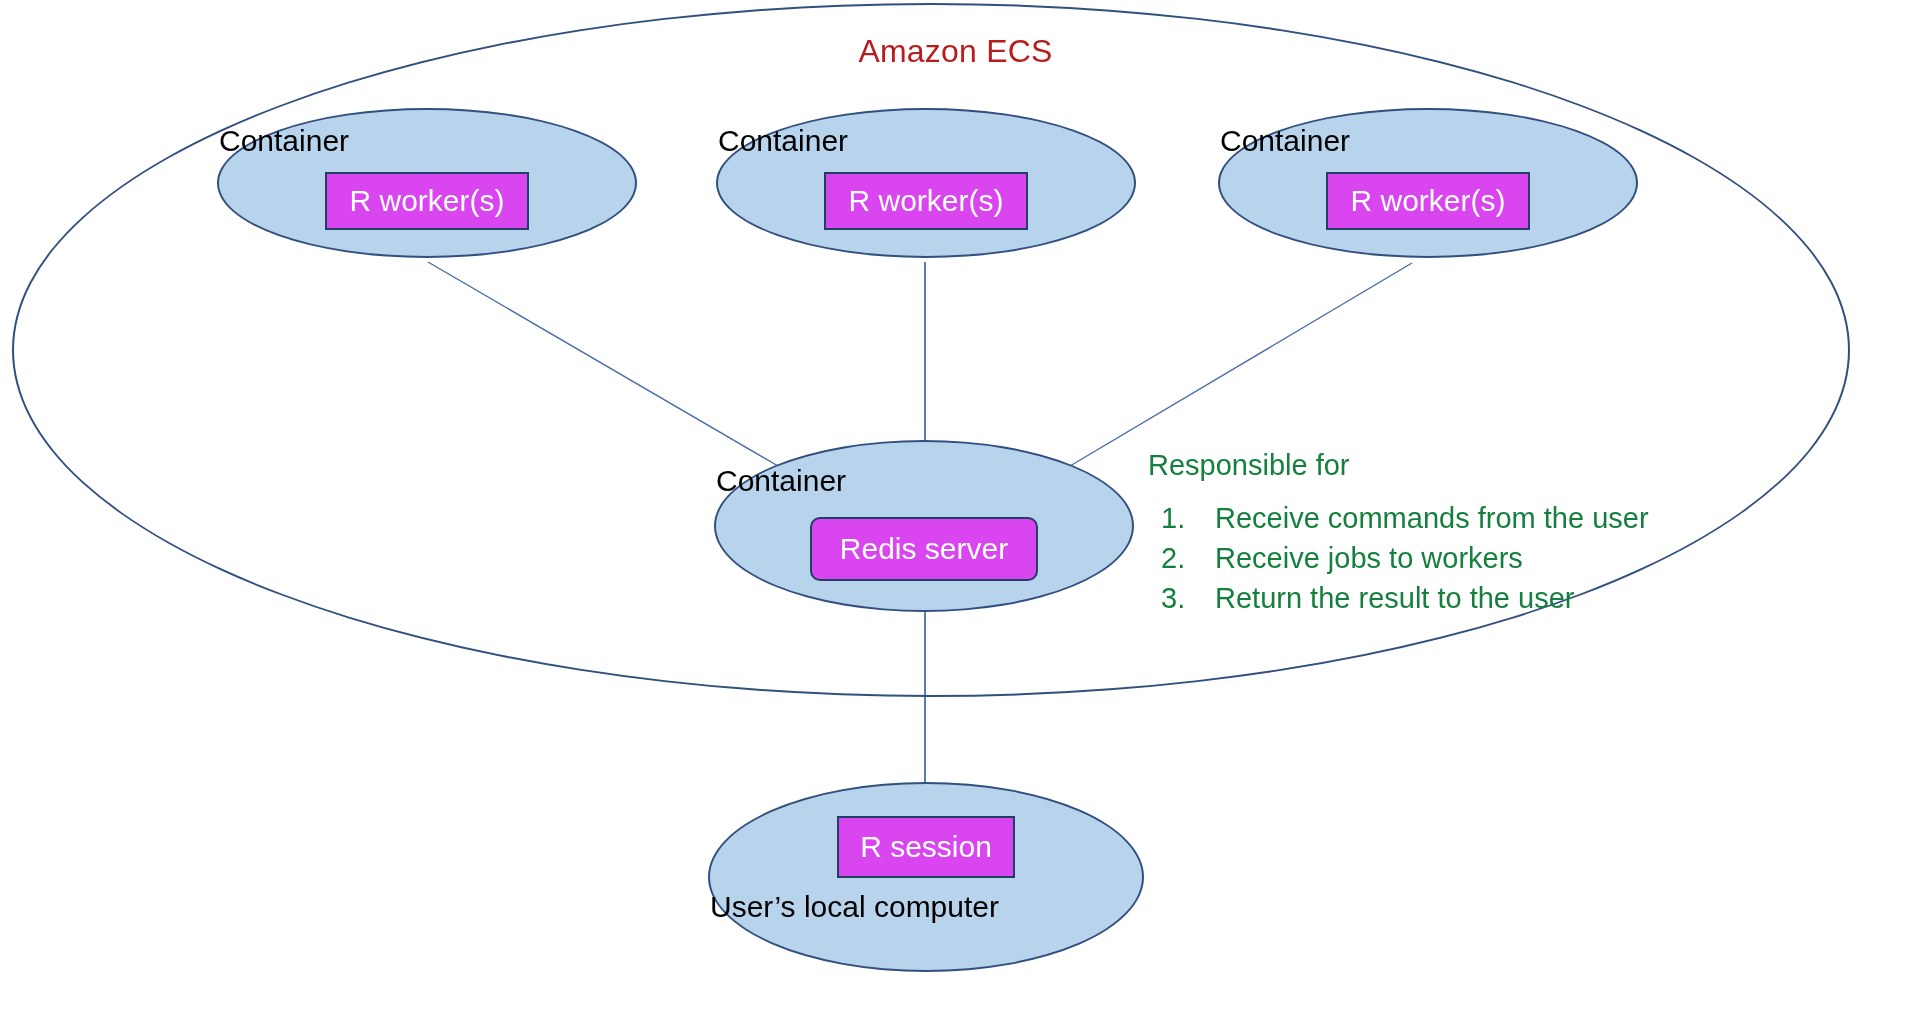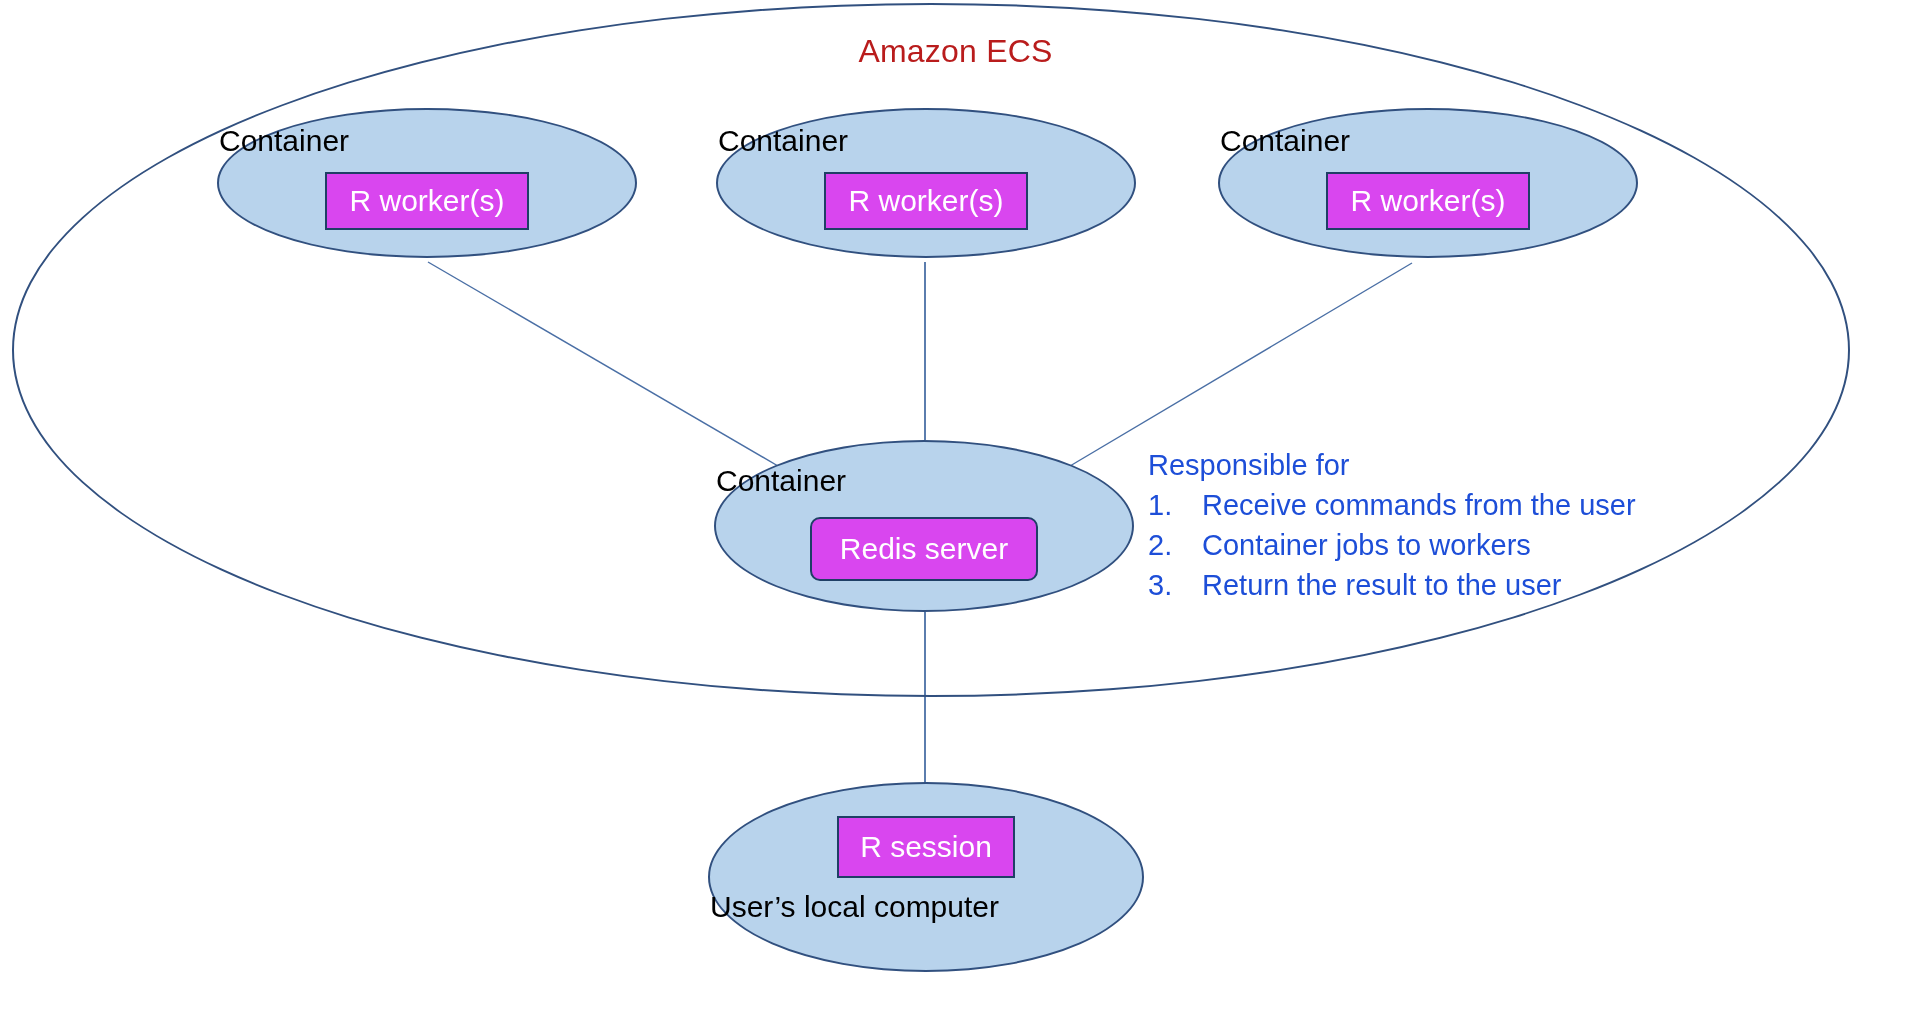--- a/index.html
+++ b/index.html
@@ -125,27 +125,27 @@
     height: 62px;
   }
   #local-computer .node-label { top: 106px; }
 
   
   .responsibilities {
     position: absolute;
     left: 1148px;
     top: 445px;
     font-size: 29px;
-    color: #1d4ed8;
+    color: #15803d;
     line-height: 40px;
     white-space: nowrap;
   }
   .responsibilities .resp-heading { display: block; }
   .resp-list {
-    margin: 0;
+    margin: 13px;
     padding: 0;
     list-style: none;
   }
   .resp-item {
     display: block;
     white-space: nowrap;
   }
   .resp-num {
     display: inline-block;
     width: 54px;
@@ -191,21 +191,21 @@
     <div class="node-label">User’s local computer</div>
   </div>
 
   <div class="responsibilities">
     <span class="resp-heading">Responsible for</span>
     <div class="resp-list">
       <span class="resp-item">
         <span class="resp-num">1.</span><span>Receive commands from the user</span>
       </span>
       <span class="resp-item">
-        <span class="resp-num">2.</span><span>Container jobs to workers</span>
+        <span class="resp-num">2.</span><span>Receive jobs to workers</span>
       </span>
       <span class="resp-item">
         <span class="resp-num">3.</span><span>Return the result to the user</span>
       </span>
     </div>
   </div>
 
 </div>
 
 </body></html>

